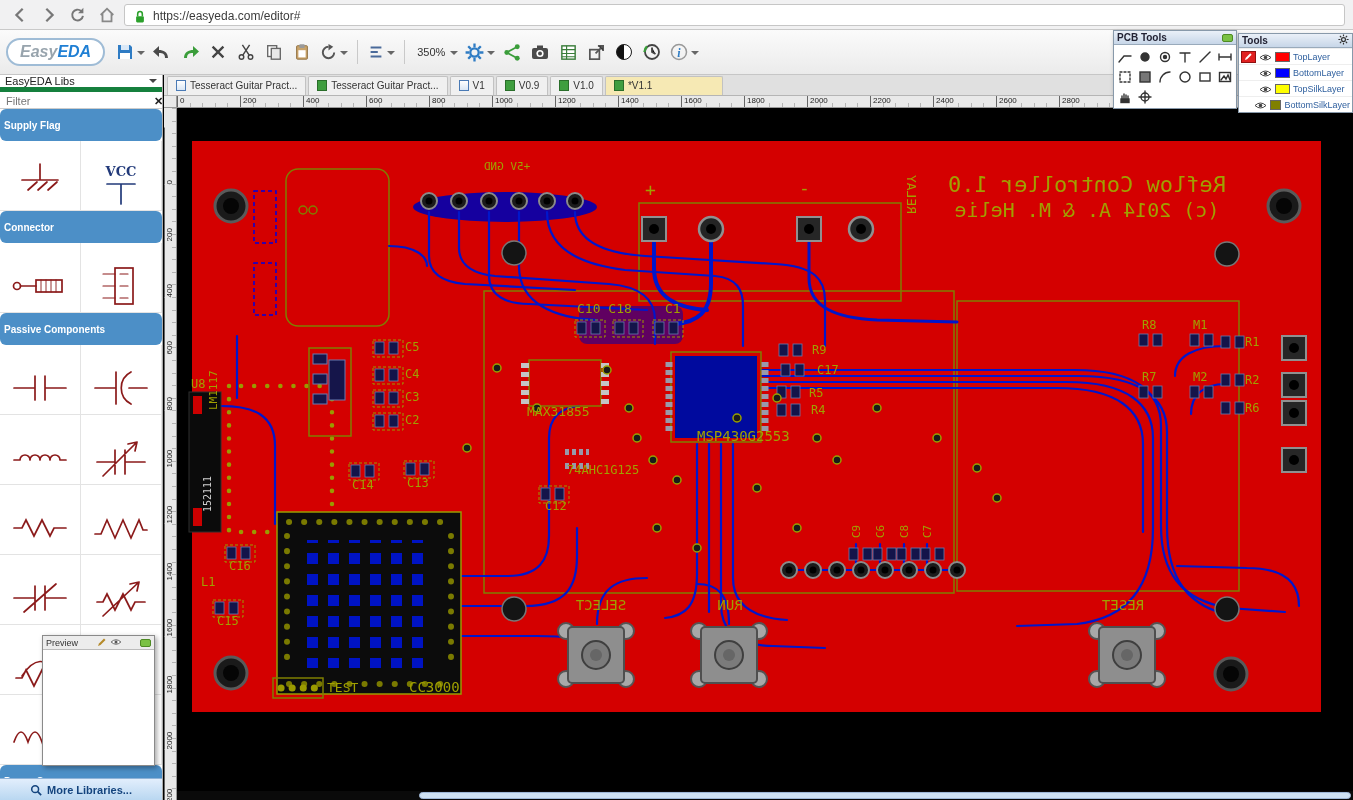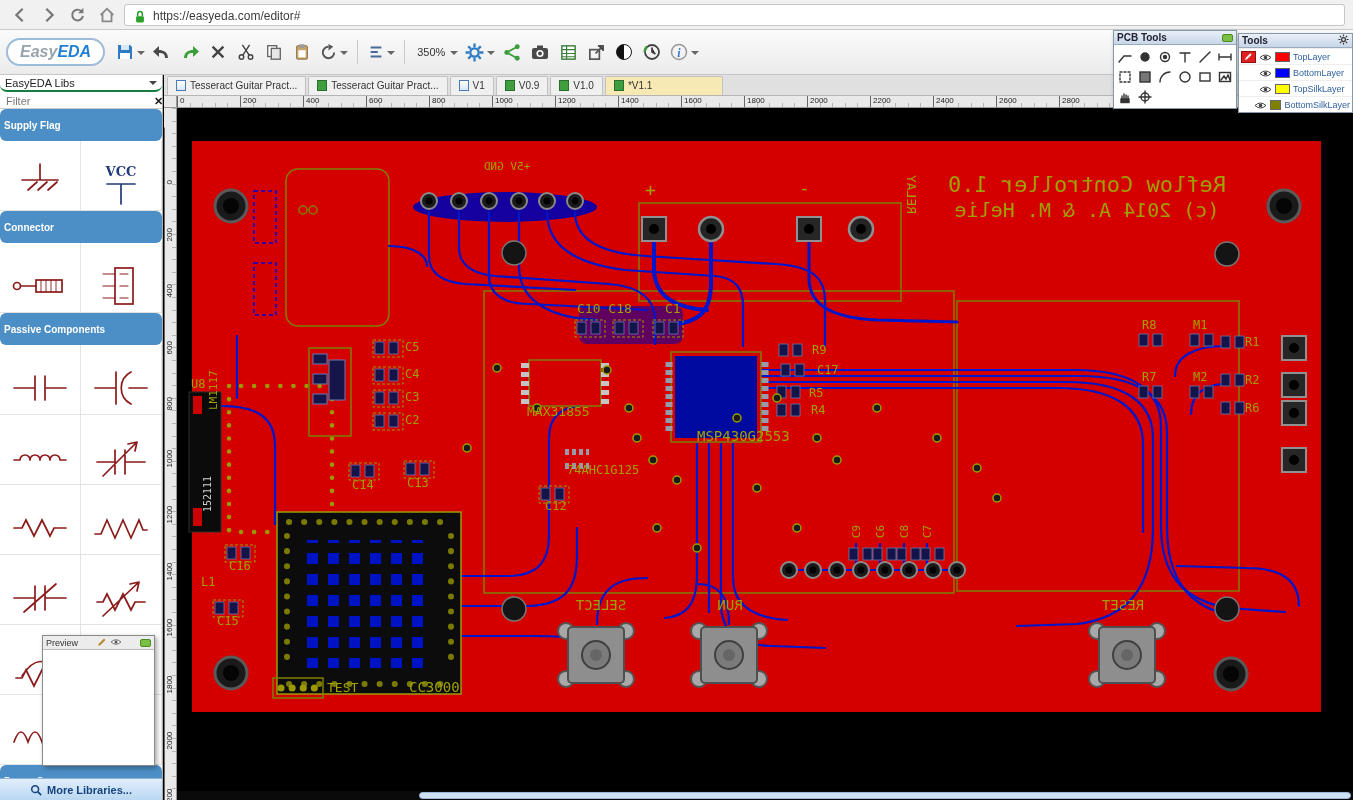--- a/index.html
+++ b/index.html
@@ -25,21 +25,21 @@
   .tbtn{height:32px;min-width:26px;display:flex;align-items:center;justify-content:center;
     border-radius:3px;padding:0 2px;}
   .caret{width:0;height:0;border:4px solid transparent;border-top-color:#666;margin-left:2px;margin-top:5px;}
   .sep{width:1px;height:24px;background:#c9c9c9;margin:0 5px;}
   .zoomlabel{font-size:11px;color:#333;padding:0 3px;}
 
   
   .sidebar{position:absolute;top:75px;left:0;width:163px;bottom:0;background:#fff;
     border-right:1px solid #adadad;font-size:11px;overflow:hidden;}
   .sb-head{height:17px;display:flex;align-items:center;justify-content:space-between;
-    padding:0 5px;border-bottom:2px solid #15803d;color:#222;background:#fff;border-radius:7px;}
+    padding:0 5px;border-bottom:5px solid #15803d;color:#222;background:#fff;}
   .sb-head .tri{width:0;height:0;border:4px solid transparent;border-top-color:#444;margin-top:4px;}
   .sb-filter{height:17px;display:flex;align-items:flex-end;border-bottom:1px solid #ccc;padding:0 4px;gap:4px;}
   .sb-filter input{flex:1;border:none;outline:none;font-size:11px;color:#444;background:transparent;}
   .sb-filter .clr{color:#222;font-size:11px;font-weight:bold;}
   .sb-sec{height:13px;background:#4c8fc7;color:#fff;font-weight:bold;font-size:10px;
     display:flex;align-items:center;padding:16px 4px;border-radius:6px;}
   .sb-grid{display:grid;grid-template-columns:1fr 1fr;}
   .sb-cell{height:70px;border-right:1px solid #e3e3e3;border-bottom:1px solid #e3e3e3;
     display:flex;align-items:flex-end;justify-content:center;background:#fff;}
   .sym{stroke:#8b1a1a;stroke-width:1.7;fill:none;stroke-linecap:round;}

